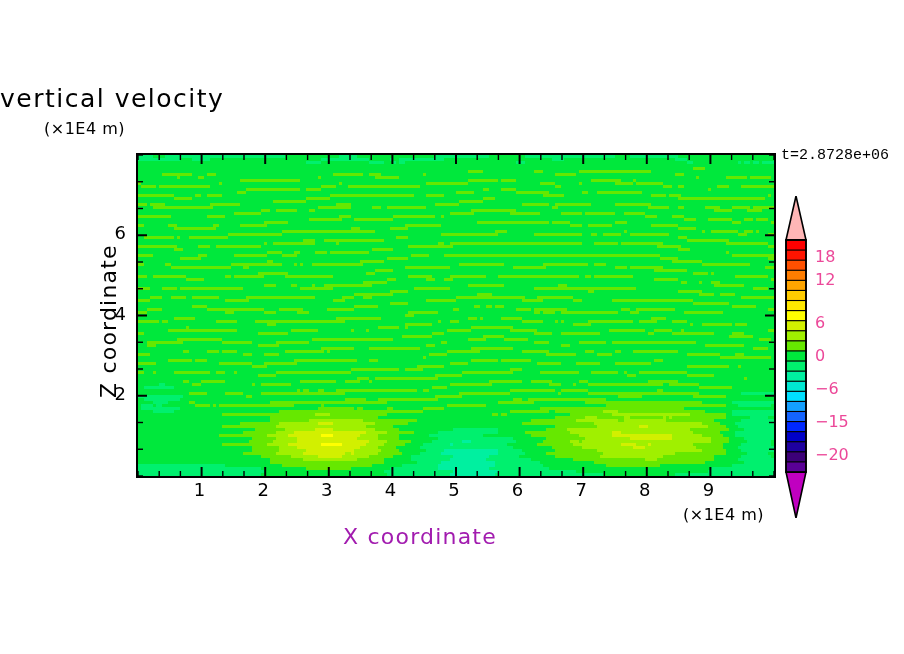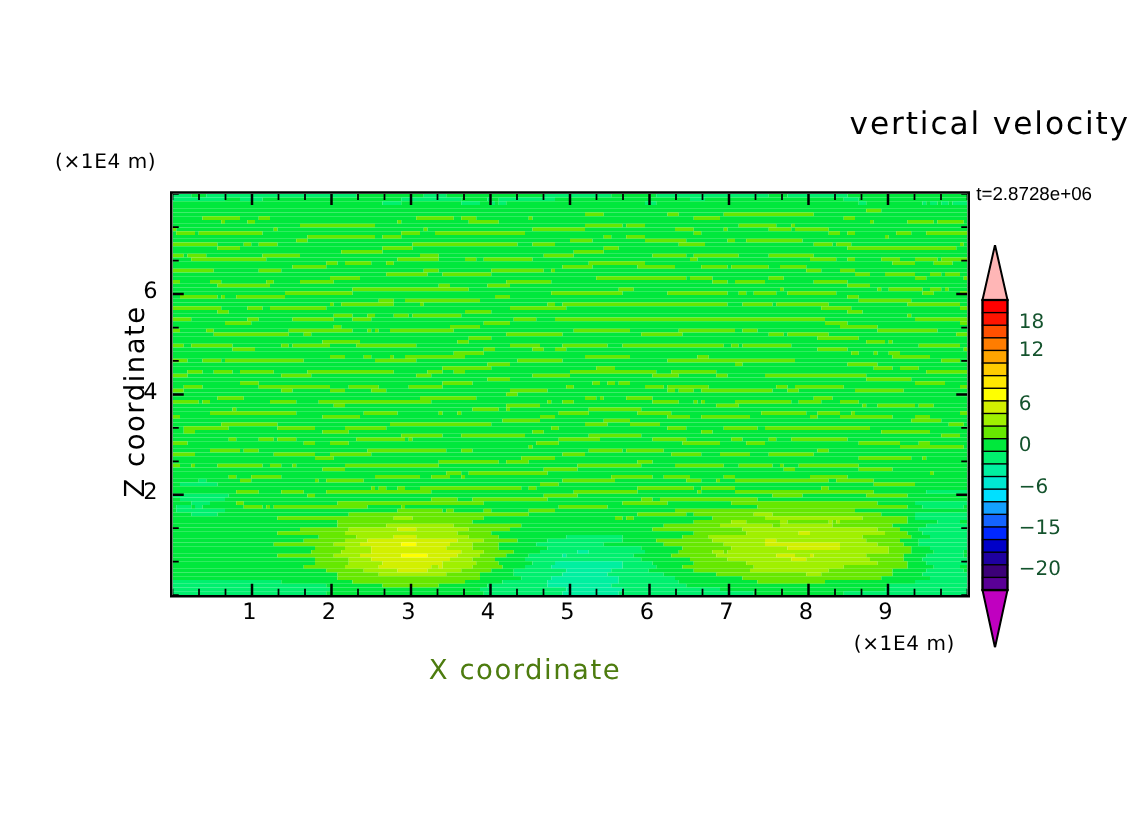--- a/index.html
+++ b/index.html
@@ -10,21 +10,21 @@
     overflow:hidden;
     position:relative;
   }
   #root{position:absolute;left:0;top:0;width:904px;height:654px;}
 
   .abs{position:absolute;}
 
   
   #title{
     left:0;top:84px;width:904px;
-    text-align:right;
+    text-align:left;
     font-size:25px;
     letter-spacing:1.5px;
     color:#000;
     font-family:"DejaVu Sans", sans-serif;
     font-weight:400;
   }
 
   
   #unit-top{
     left:44px;top:119px;
@@ -32,28 +32,28 @@
   }
   #unit-bottom{
     left:683px;top:505px;
     font-size:16px;letter-spacing:.5px;color:#000;
   }
 
   
   #timestamp{
     left:781px;top:147px;
     font-size:15px;color:#000;
-    font-family:Liberation Sans, sans-serif;
+    font-family:Liberation Mono, monospace;
     white-space:nowrap;
   }
 
   
   #xtitle{
     left:0;top:524px;width:840px;
-    text-align:center;font-size:22px;letter-spacing:1.2px;color:#4d7c0f;
+    text-align:center;font-size:22px;letter-spacing:1.2px;color:#a21caf;
   }
   #ztitle{
     left:0;top:0;
     font-size:22px;letter-spacing:1.2px;color:#000;
     transform-origin:0 0;
     transform:translate(96px,398px) rotate(-90deg);
     white-space:nowrap;
   }
 
   
@@ -75,21 +75,21 @@
   .ytick-label{
     font-size:18px;color:#000;text-align:right;
     width:34px;margin-left:-44px;
     margin-top:-11px;
   }
 
   
   #cbar{left:781px;top:196px;width:30px;height:322px;}
   #cbar svg{display:block;}
   .cbar-label{
-    font-size:16px;color:#14532d;
+    font-size:16px;color:#ec4899;
     left:815px;
     margin-top:-10px;
     white-space:nowrap;
     text-align:right;
   }
 </style>
 </head>
 <body>
 
 <div id="root">

